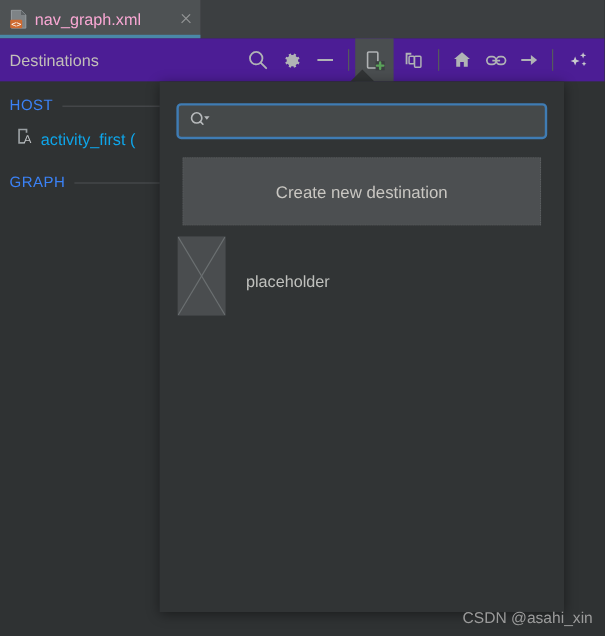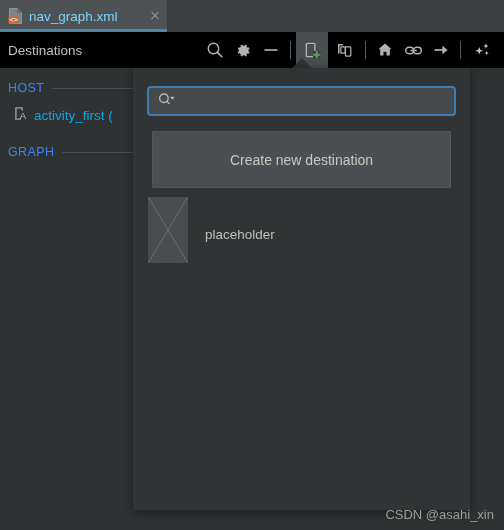--- a/index.html
+++ b/index.html
@@ -47,21 +47,21 @@
     width: 167px; height: 3px;
     background: #4a88a8;
   }
   .xml-icon {
     position: relative;
     width: 15px; height: 16px;
     flex: 0 0 auto;
     margin-right: 6px;
   }
   .tab-label {
-    color: #7dd3fc;
+    color: #f9a8d4;
     font-size: 13.5px;
     white-space: nowrap;
     flex: 1 1 auto;
   }
   .tab-close {
     width: 16px; height: 16px;
     flex: 0 0 auto;
     position: relative;
     margin-left: 4px;
     opacity: .55;
@@ -74,21 +74,21 @@
     background: #cfcfcf;
   }
   .tab-close::before { transform: rotate(45deg); }
   .tab-close::after  { transform: rotate(-45deg); }
 
   
   .toolbar {
     position: absolute;
     left: 0; top: 32px;
     width: 504px; height: 36px;
-    background: #000000;
+    background: #4c1d95;
     display: flex;
     align-items: center;
   }
   .panel-title {
     color: #c2bfb8;
     font-size: 13.5px;
     margin-left: 8px;
     white-space: nowrap;
   }
   .tool-group {

